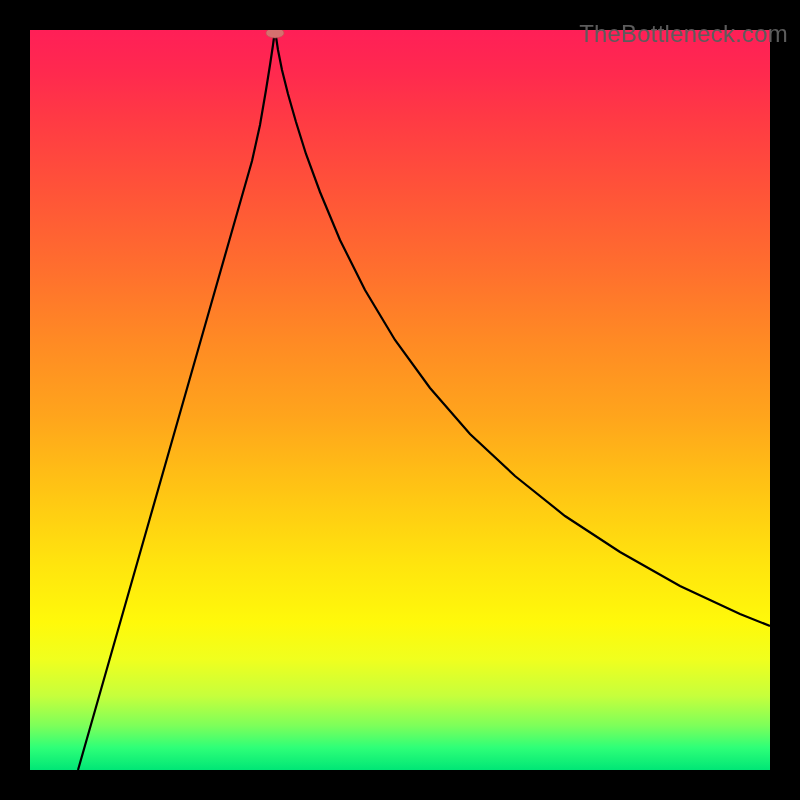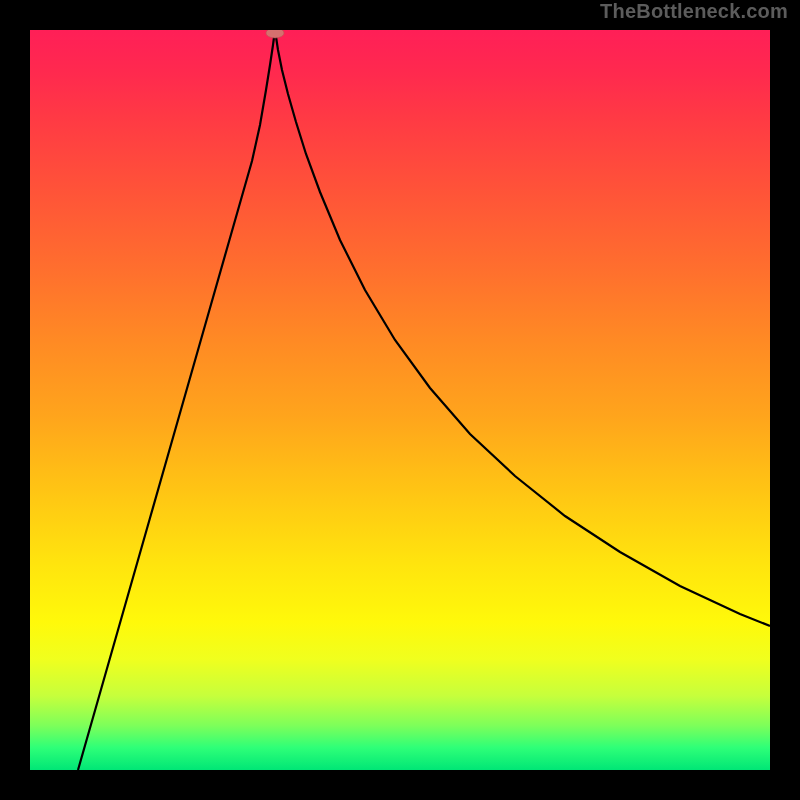--- a/index.html
+++ b/index.html
@@ -12,25 +12,25 @@
     font-family: Arial, Helvetica, sans-serif;
   }
   .frame {
     position: relative;
     width: 800px;
     height: 800px;
     background: #000;
   }
   .watermark {
     position: absolute;
-    top: 0;
+    top: 20px;
     right: 12px;
     color: #5c5c5c;
-    font-size: 20px;
-    font-weight: 700;
+    font-size: 24px;
+    font-weight: 400;
     letter-spacing: 0.2px;
     z-index: 10;
   }
   .plot-area {
     position: absolute;
     left: 30px;
     top: 30px;
     width: 740px;
     height: 740px;
     overflow: hidden;

